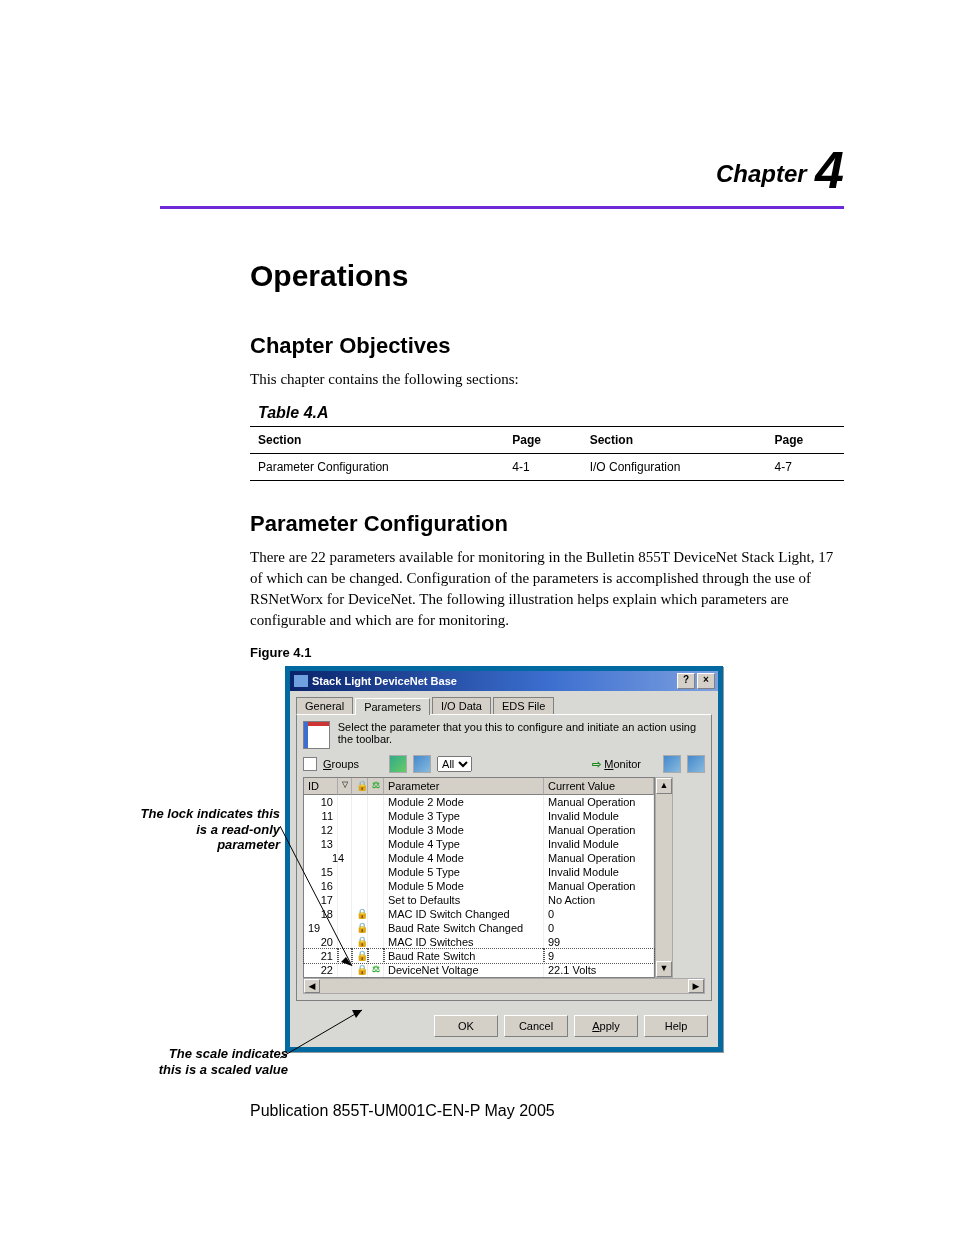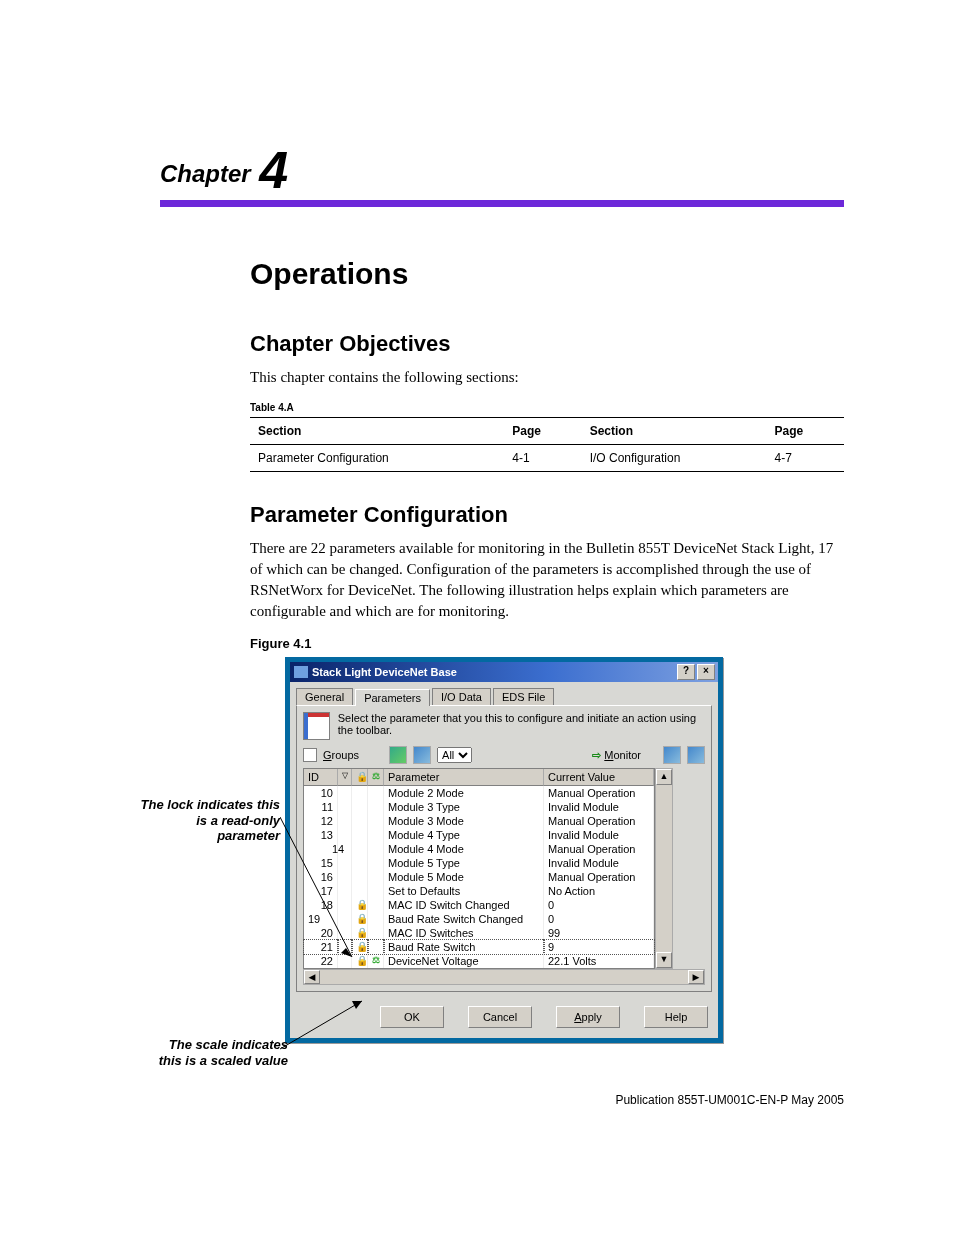--- a/index.html
+++ b/index.html
@@ -8,24 +8,26 @@
     background: #fff;
     font-family: Georgia, 'Times New Roman', serif;
     color: #000;
     width: 954px;
   }
   .page {
     padding: 140px 110px 60px 250px;
     position: relative;
   }
   .chapter-heading {
+    text-align: right;
     font-family: 'Arial Narrow', Arial, sans-serif;
     font-style: italic;
     font-weight: 600;
-    border-bottom: 7px solid #6d28d9;
+    border-bottom: 3px solid #6d28d9;
+    padding-bottom: 6px;
     margin-bottom: 50px;
     margin-left: -90px;
   }
   .chapter-heading .word {
     font-size: 24px;
     vertical-align: 6px;
     margin-right: 4px;
   }
   .chapter-heading .num {
     font-size: 52px;
@@ -44,23 +46,24 @@
     margin: 0 0 10px 0;
   }
   p.body {
     font-family: 'Garamond', Georgia, serif;
     font-size: 15px;
     margin: 0 0 14px 0;
     line-height: 1.4;
   }
   .tbl-caption {
     font-family: Arial, sans-serif;
-    font-size: 10px;
-    font-weight: 700;
-    margin: 8px 0 4px 0;
+    font-size: 16px;
+    font-weight: 700;
+    margin: 8px 0 4px 8px;
+    font-style: italic;
   }
   table.sections {
     border-collapse: collapse;
     width: 100%;
     font-family: Arial, sans-serif;
     font-size: 12px;
     margin-bottom: 30px;
   }
   table.sections th, table.sections td {
     border-top: 1px solid #000;
@@ -272,38 +275,38 @@
   .hscrollbar {
     height: 14px;
     display: flex;
     justify-content: space-between;
   }
   .hscrollbar .sbtn { width: 14px; height: auto; }
 
   .dlg-buttons {
     display: flex;
     justify-content: flex-end;
-    gap: 24px;
+    gap: 6px;
     padding: 8px 10px 10px 0;
   }
   .dlg-buttons button {
     width: 64px;
     height: 22px;
     font-family: Tahoma, Arial, sans-serif;
     font-size: 11px;
     background: #d4d0c8;
     border: 1px solid #fff;
     border-right-color: #808080;
     border-bottom-color: #808080;
   }
 
   .pub {
     font-family: Arial, sans-serif;
-    font-size: 12px;
-    text-align: right;
+    font-size: 16px;
+    text-align: left;
     margin-top: 50px;
   }
 </style>
 </head>
 <body>
 
 <div class="page">
 
   <div class="chapter-heading">
     <span class="word">Chapter</span>

